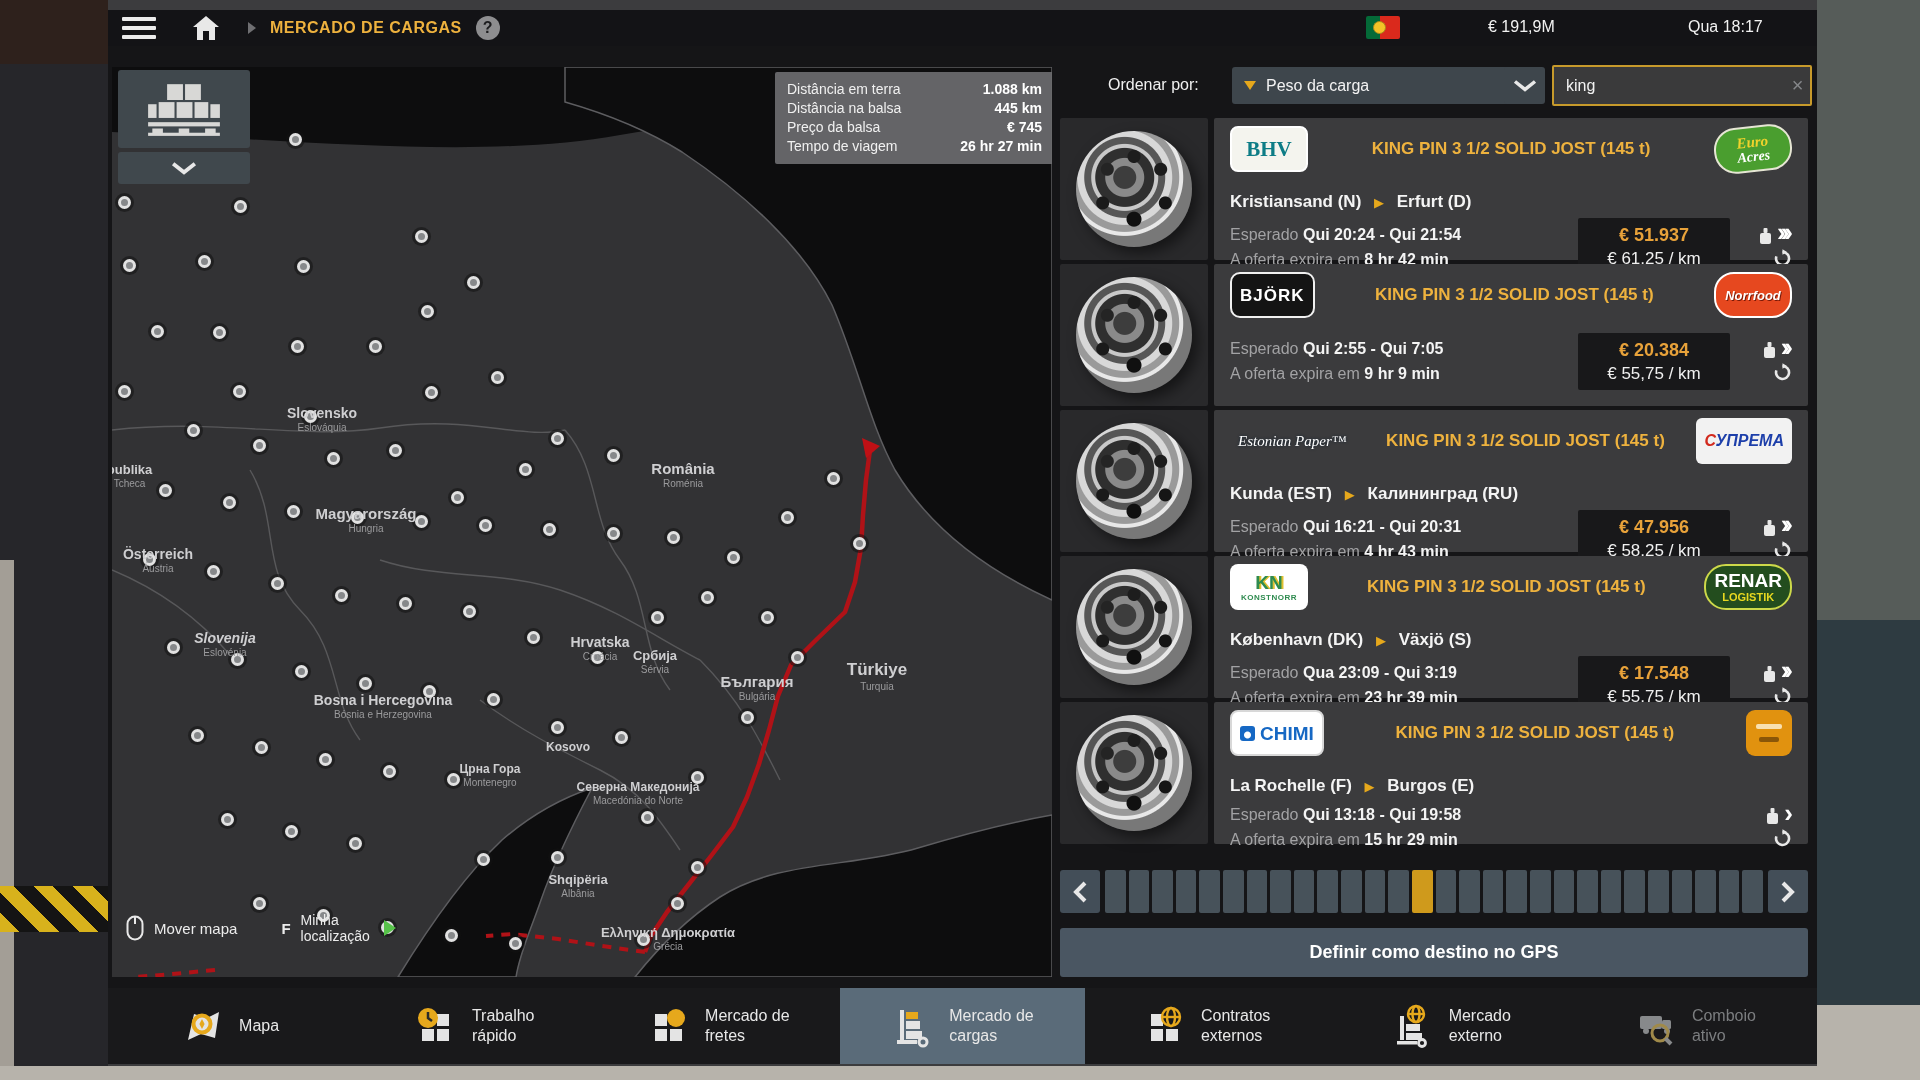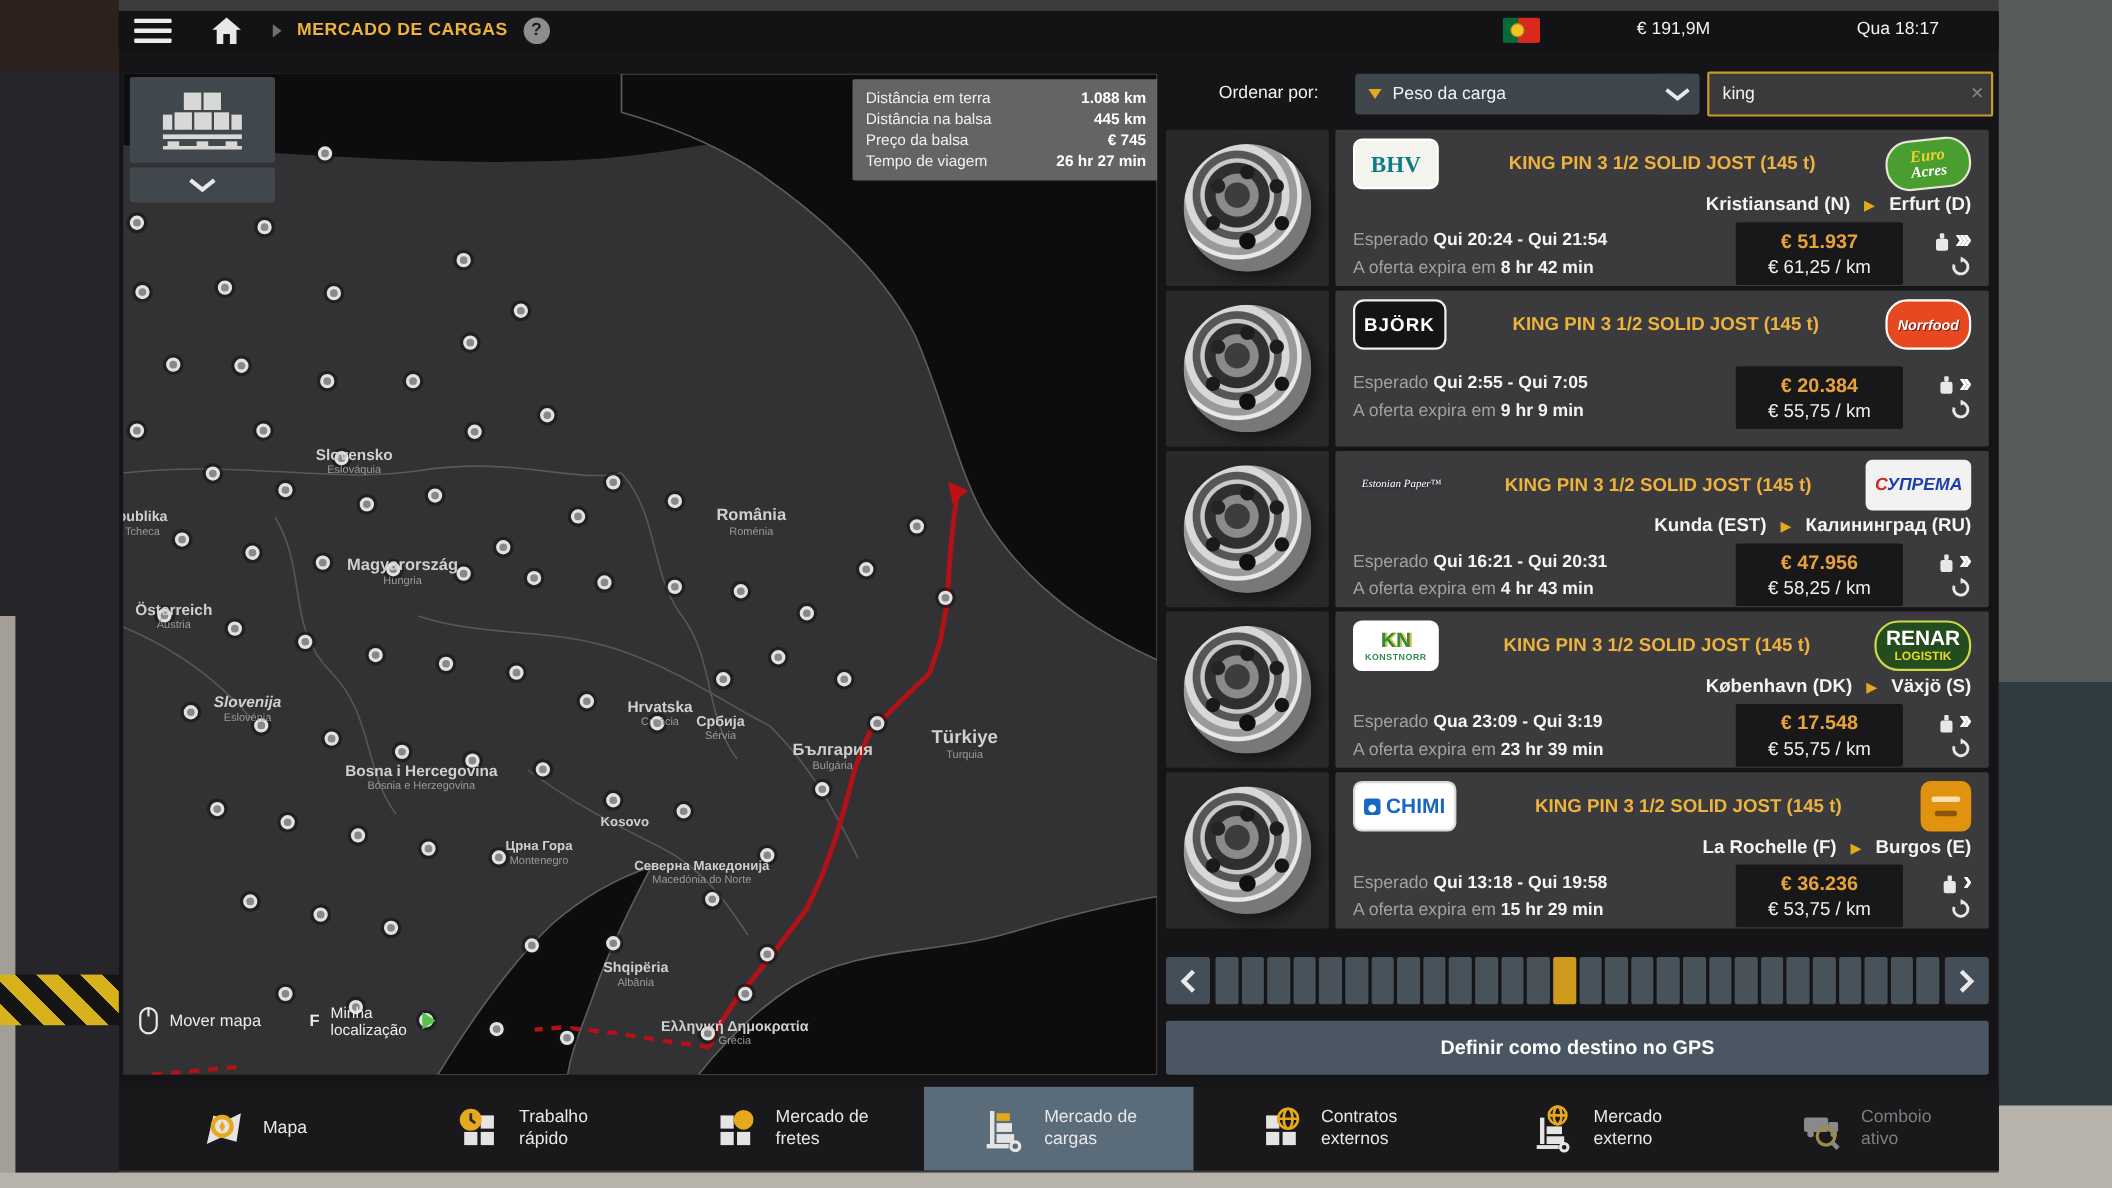--- a/index.html
+++ b/index.html
@@ -91,21 +91,21 @@
       radial-gradient(circle at 23% 62%, #1a1a1a 0 6px, transparent 7px),
       radial-gradient(circle at 50% 76%, #101010 0 7px, transparent 8px),
       radial-gradient(circle at 42% 40%, #3d3d3d 0 11px, #8a8a8a 12px 19px, #2f2f2f 20px 29px,
         #c9c9c9 30px 33px, #565656 34px 40px, #d8d8d8 41px 47px, #9a9a9a 48px 54px,
         #e8e8e8 55px 58px, #787878 59px);
     box-shadow:6px 6px 14px rgba(0,0,0,.5);}
   .offer-main{flex:1;background:#3b3b3d;border-radius:2px;padding:8px 16px 8px 16px;
               display:flex;flex-direction:column;}
   .offer-top{display:flex;align-items:center;}
   .cargo-title{flex:1;text-align:center;color:#eeb23e;font-weight:bold;font-size:17px;}
-  .offer-route{text-align:right;margin-top:4px;font-size:17px;color:#f2f2f2;}
+  .offer-route{text-align:left;margin-top:20px;font-size:17px;color:#f2f2f2;}
   .r-arrow{color:#e6a81c;font-size:13px;margin:0 8px;}
   .offer-bottom{display:flex;align-items:center;margin-top:6px;flex:1;}
   .times{flex:1;font-size:16px;line-height:25px;}
   .t-gray{color:#a2a2a4;}
   .t-white{color:#f4f4f4;font-weight:bold;}
   .pricebox{width:152px;background:#18181a;border-radius:2px;padding:5px 8px;text-align:center;}
   .p-main{color:#e8a23a;font-weight:bold;font-size:18px;line-height:24px;}
   .p-km{color:#f0f0f0;font-size:17px;line-height:23px;}
   .oicons{width:62px;display:flex;flex-direction:column;align-items:flex-end;gap:4px;padding-left:8px;}
   .oi-row{display:flex;align-items:center;gap:3px;}
@@ -113,21 +113,21 @@
 
   
   .logo{height:46px;min-width:78px;padding:2px 8px;border-radius:8px;display:flex;
         flex-direction:column;align-items:center;justify-content:center;line-height:1;}
   .lg-sub:empty{display:none;}
   .logo[data-style="bhv"]{background:#f4f4ee;border:2px solid #fff;}
   .logo[data-style="bhv"] .lg-text{color:#0d7c86;font-family:"Liberation Serif",serif;font-weight:bold;font-size:21px;text-shadow:1px 1px 0 #d9b originally;}
   .logo[data-style="bjork"]{background:#141414;border:2px solid #f0f0f0;border-radius:10px;}
   .logo[data-style="bjork"] .lg-text{color:#fff;font-weight:bold;font-size:17px;letter-spacing:1px;}
   .logo[data-style="estonian"]{background:transparent;}
-  .logo[data-style="estonian"] .lg-text{color:#fff;font-family:"Liberation Serif",serif;font-style:italic;font-size:10px;text-shadow:0 0 3px #123;}
+  .logo[data-style="estonian"] .lg-text{color:#fff;font-family:"Liberation Serif",serif;font-style:italic;font-size:15px;text-shadow:0 0 3px #123;}
   .logo[data-style="konstnorr"]{background:#fff;gap:2px;}
   .logo[data-style="konstnorr"] .lg-text{color:#2e8b4f;font-weight:bold;font-size:19px;text-shadow:2px 0 #e0c030;}
   .logo[data-style="konstnorr"] .lg-sub{color:#2e8b4f;font-size:8px;font-weight:bold;letter-spacing:.5px;}
   .logo[data-style="chimi"]{background:#fff;border:2px solid #d8d8d8;flex-direction:row;gap:5px;}
   .logo[data-style="chimi"]::before{content:"";width:15px;height:15px;border-radius:3px;
         background:radial-gradient(circle at 50% 60%,#fff 0 3px,#1668c4 4px);}
   .logo[data-style="chimi"] .lg-text{color:#1668c4;font-weight:bold;font-size:19px;}
   .logo[data-style="euroacres"]{background:#4a9e2f;border-radius:22px;border:2px solid #e6e6d4;transform:rotate(-6deg);}
   .logo[data-style="euroacres"] .lg-text{color:#f0d22c;font-family:"Liberation Serif",serif;font-style:italic;font-weight:bold;font-size:15px;}
   .logo[data-style="euroacres"] .lg-sub{color:#fff;font-family:"Liberation Serif",serif;font-style:italic;font-weight:bold;font-size:14px;}
@@ -654,24 +654,20 @@
       <div class="offer-route">
         <span class="t-white">La Rochelle (F)</span>
         <span class="r-arrow">▶</span>
         <span class="t-white">Burgos (E)</span>
       </div>
       <div class="offer-bottom">
         <div class="times">
           <div><span class="t-gray">Esperado</span> <span class="t-white">Qui 13:18 - Qui 19:58</span></div>
           <div><span class="t-gray">A oferta expira em</span> <span class="t-white">15 hr 29 min</span></div>
         </div>
-        <div class="pricebox">
-          <div class="p-main">€ 36.236</div>
-          <div class="p-km">€ 53,75 / km</div>
-        </div>
         <div class="oicons">
           <div class="oi-row">
             <svg width="17" height="19" viewBox="0 0 17 19">
               <rect x="3" y="7" width="11" height="11" rx="2" fill="#e8e8e8"></rect>
               <rect x="6.5" y="2" width="4" height="5" rx="1" fill="#e8e8e8"></rect>
             </svg>
             <span class="chev">›</span>
           </div>
           <div class="oi-row">
             <svg width="19" height="19" viewBox="0 0 19 19">

